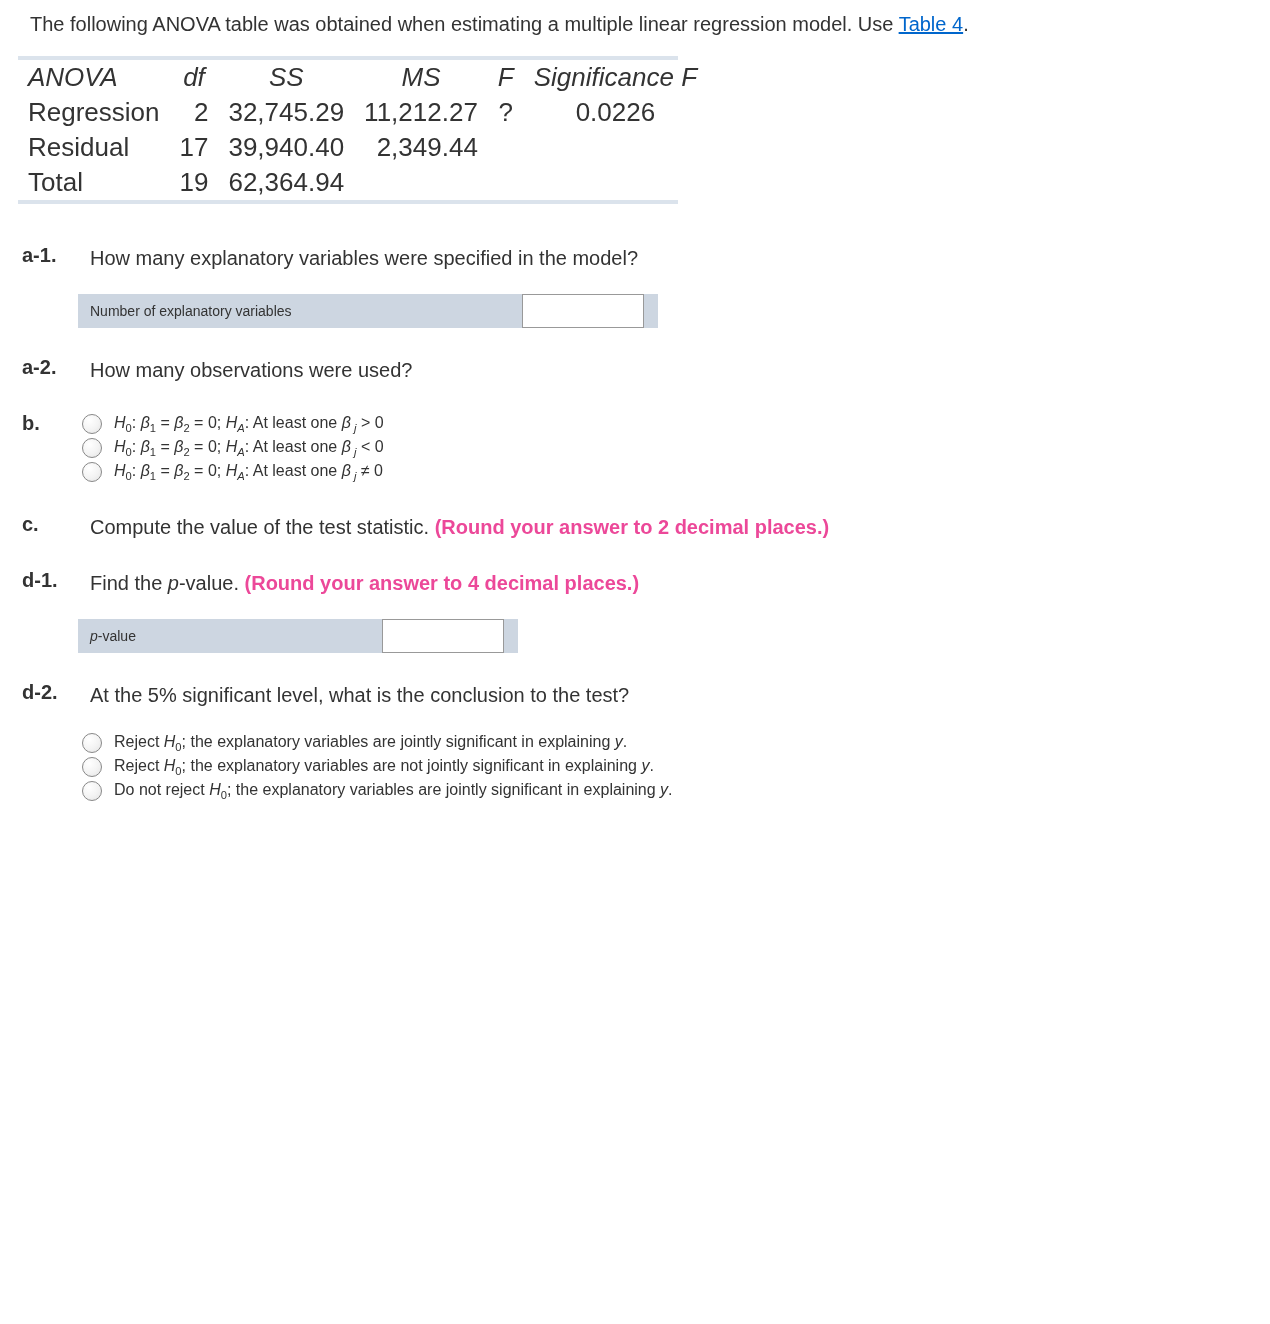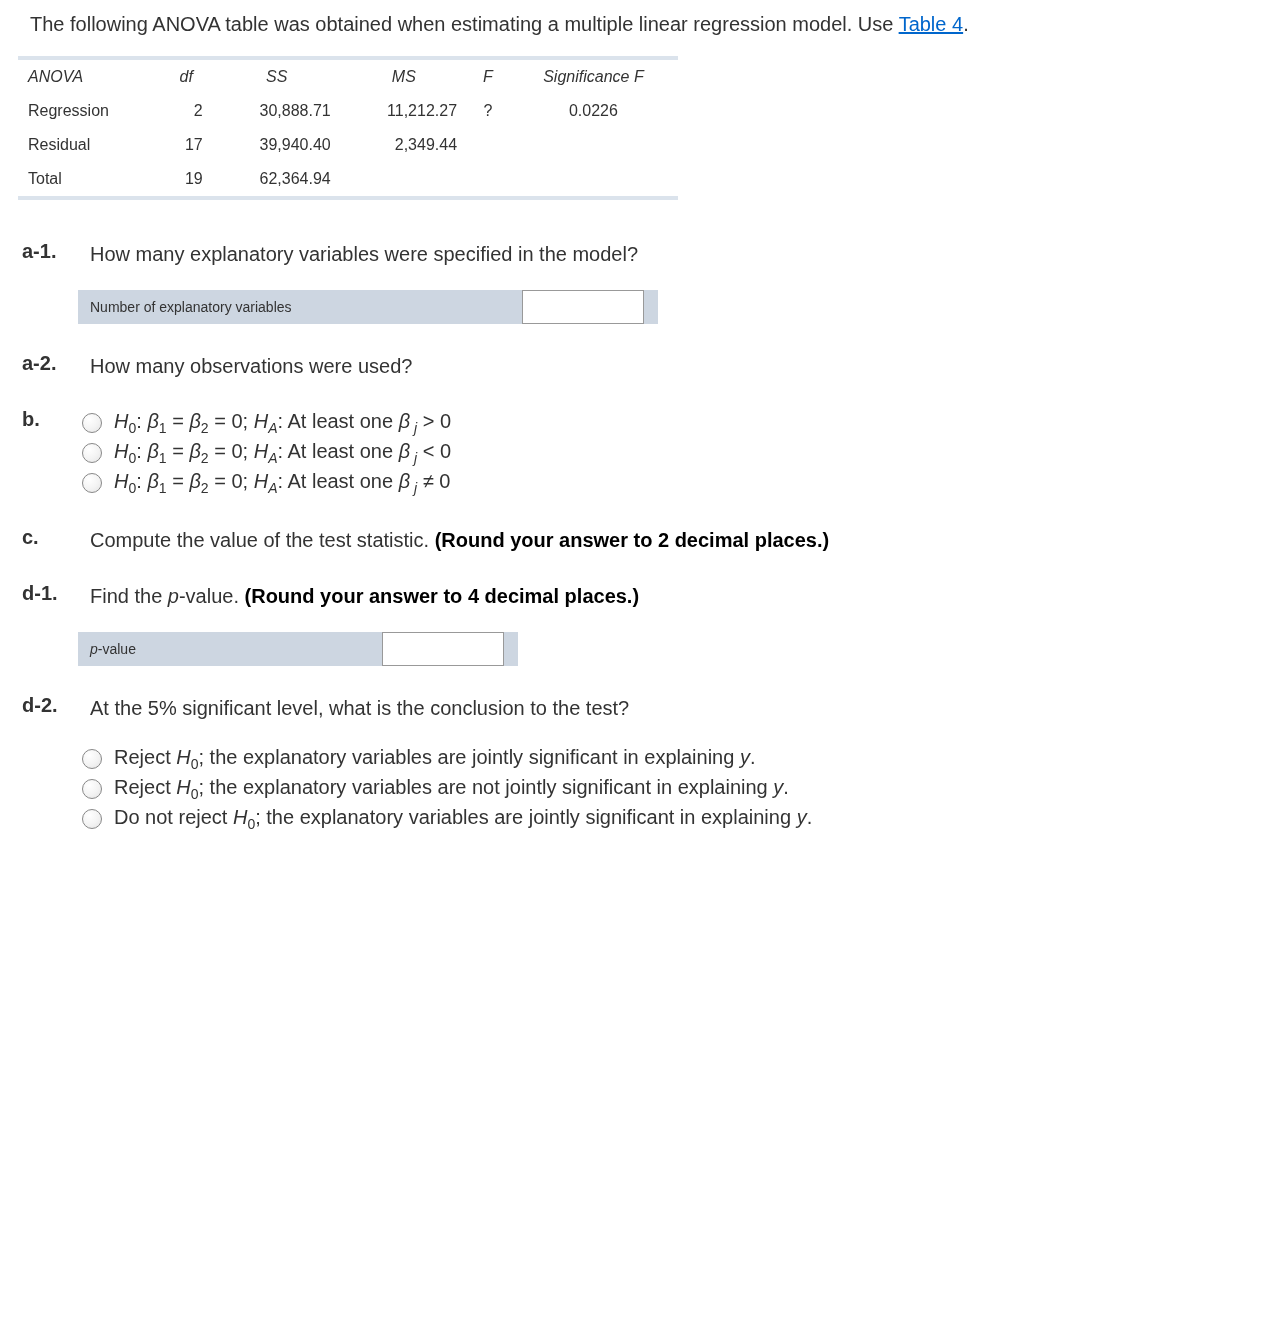--- a/index.html
+++ b/index.html
@@ -22,23 +22,23 @@
   }
   .anova-bar {
     height: 4px;
     background: #dbe3ec;
   }
   table.anova {
     border-collapse: collapse;
     width: 100%;
   }
   table.anova td, table.anova th {
-    padding: 8px 10px;
+    padding: 2px 10px;
     text-align: right;
-    font-size: 16px;
+    font-size: 26px;
     white-space: nowrap;
   }
   table.anova .left { text-align: left; }
   table.anova .center { text-align: center; }
   table.anova tr.head td { font-style: italic; }
 
   ol.questions {
     list-style: none;
     padding-left: 60px;
     margin-top: 40px;
@@ -49,21 +49,21 @@
   }
   ol.questions > li > .marker {
     position: absolute;
     left: -56px;
     top: 0;
     font-weight: bold;
     width: 50px;
     text-align: left;
   }
   .qtext { line-height: 1.4; margin-left: 12px; }
-  .bold-red { color: #000000; font-weight: bold; }
+  .bold-red { color: #ec4899; font-weight: bold; }
 
   .answer-line {
     display: flex;
     align-items: stretch;
     margin-top: 22px;
     height: 34px;
   }
   .answer-label {
     background: #cdd6e1;
     padding: 0 12px;
@@ -87,21 +87,21 @@
 
   .choices {
     margin-top: 16px;
     margin-left: 4px;
   }
   .choice {
     display: flex;
     align-items: center;
     gap: 12px;
     padding: 2px 0;
-    font-size: 20px;
+    font-size: 16px;
   }
   .radio {
     width: 18px;
     height: 18px;
     border-radius: 50%;
     border: 1px solid #888;
     background: radial-gradient(circle at 35% 30%, #ffffff 0%, #f3f3f3 55%, #e2e2e2 100%);
     display: inline-block;
     flex-shrink: 0;
   }
@@ -124,21 +124,21 @@
       <td class="left">ANOVA</td>
       <td class="center">df</td>
       <td class="center">SS</td>
       <td class="center">MS</td>
       <td class="center">F</td>
       <td class="center">Significance F</td>
     </tr>
     <tr>
       <td class="left">Regression</td>
       <td>2</td>
-      <td>30,888.71</td>
+      <td>32,745.29</td>
       <td>11,212.27</td>
       <td class="center">?</td>
       <td class="center">0.0226</td>
     </tr>
     <tr>
       <td class="left">Residual</td>
       <td>17</td>
       <td>39,940.40</td>
       <td>2,349.44</td>
       <td></td>

